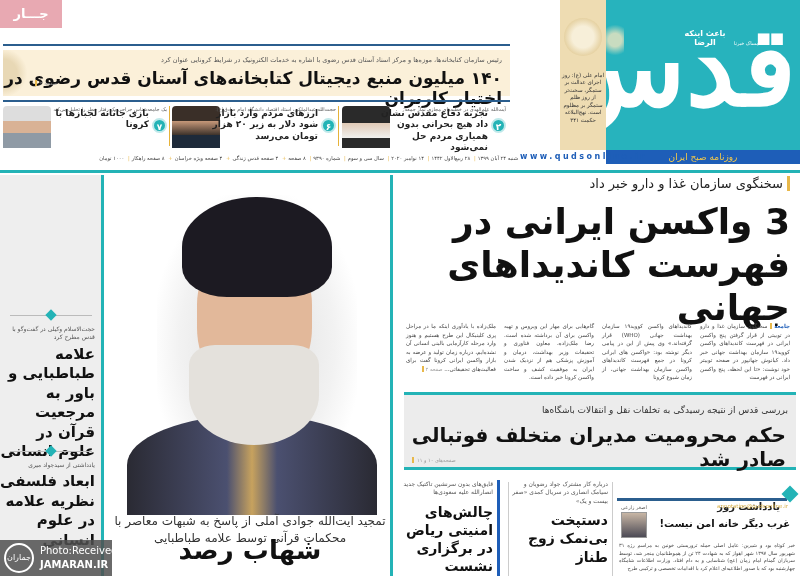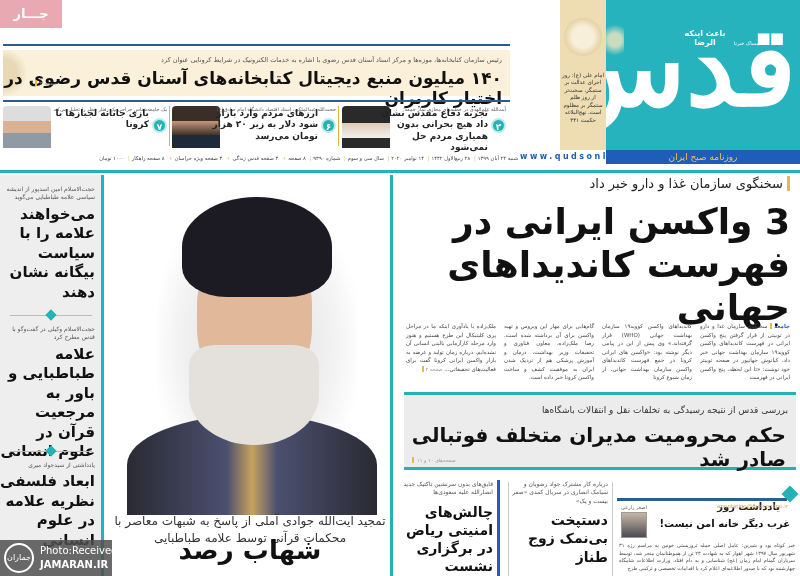--- a/index.html
+++ b/index.html
@@ -154,24 +154,20 @@
   <span>۸ صفحه</span><span class="sep">+</span>
   <span>۴ صفحه قدس زندگی</span><span class="sep">+</span>
   <span>۴ صفحه ویژه خراسان</span><span class="sep">+</span>
   <span>۸ صفحه راهکار</span><span class="sep">|</span>
   <span>۱۰۰۰ تومان</span>
 </div>
 
 <div class="abs teal-rule-top"></div>
 
 <div class="abs left-col rtl">
-  <div class="lc-item" style="top:10px;">
-    <div class="lc-kick">حجت‌الاسلام امین اسدپور از اندیشه سیاسی علامه طباطبایی می‌گوید</div>
-    <div class="lc-title">می‌خواهند علامه را با سیاست بیگانه نشان دهند</div>
-  </div>
   <div class="lc-sep" style="top:140px;"></div>
   <div class="lc-item" style="top:150px;">
     <div class="lc-kick">حجت‌الاسلام وکیلی در گفت‌وگو با قدس مطرح کرد</div>
     <div class="lc-title">علامه طباطبایی و باور به مرجعیت قرآن در علوم انسانی</div>
   </div>
   <div class="lc-sep" style="top:276px;"></div>
   <div class="lc-item" style="top:286px;">
     <div class="lc-kick">یادداشتی از سیدجواد میری</div>
     <div class="lc-title">ابعاد فلسفی نظریه علامه در علوم انسانی</div>
   </div>

